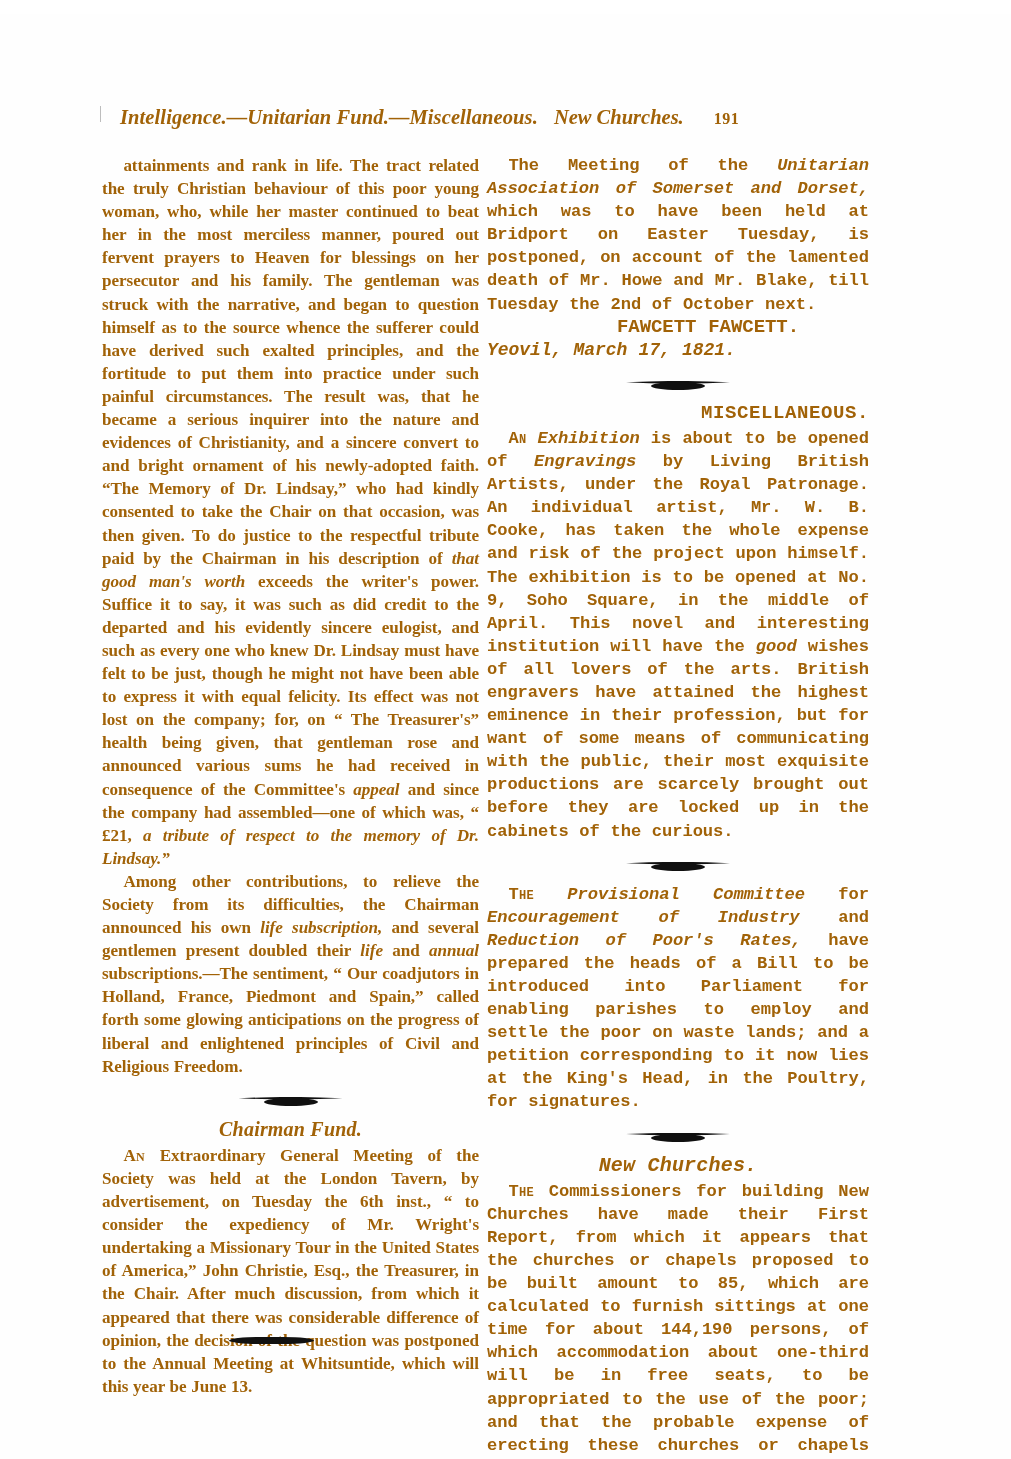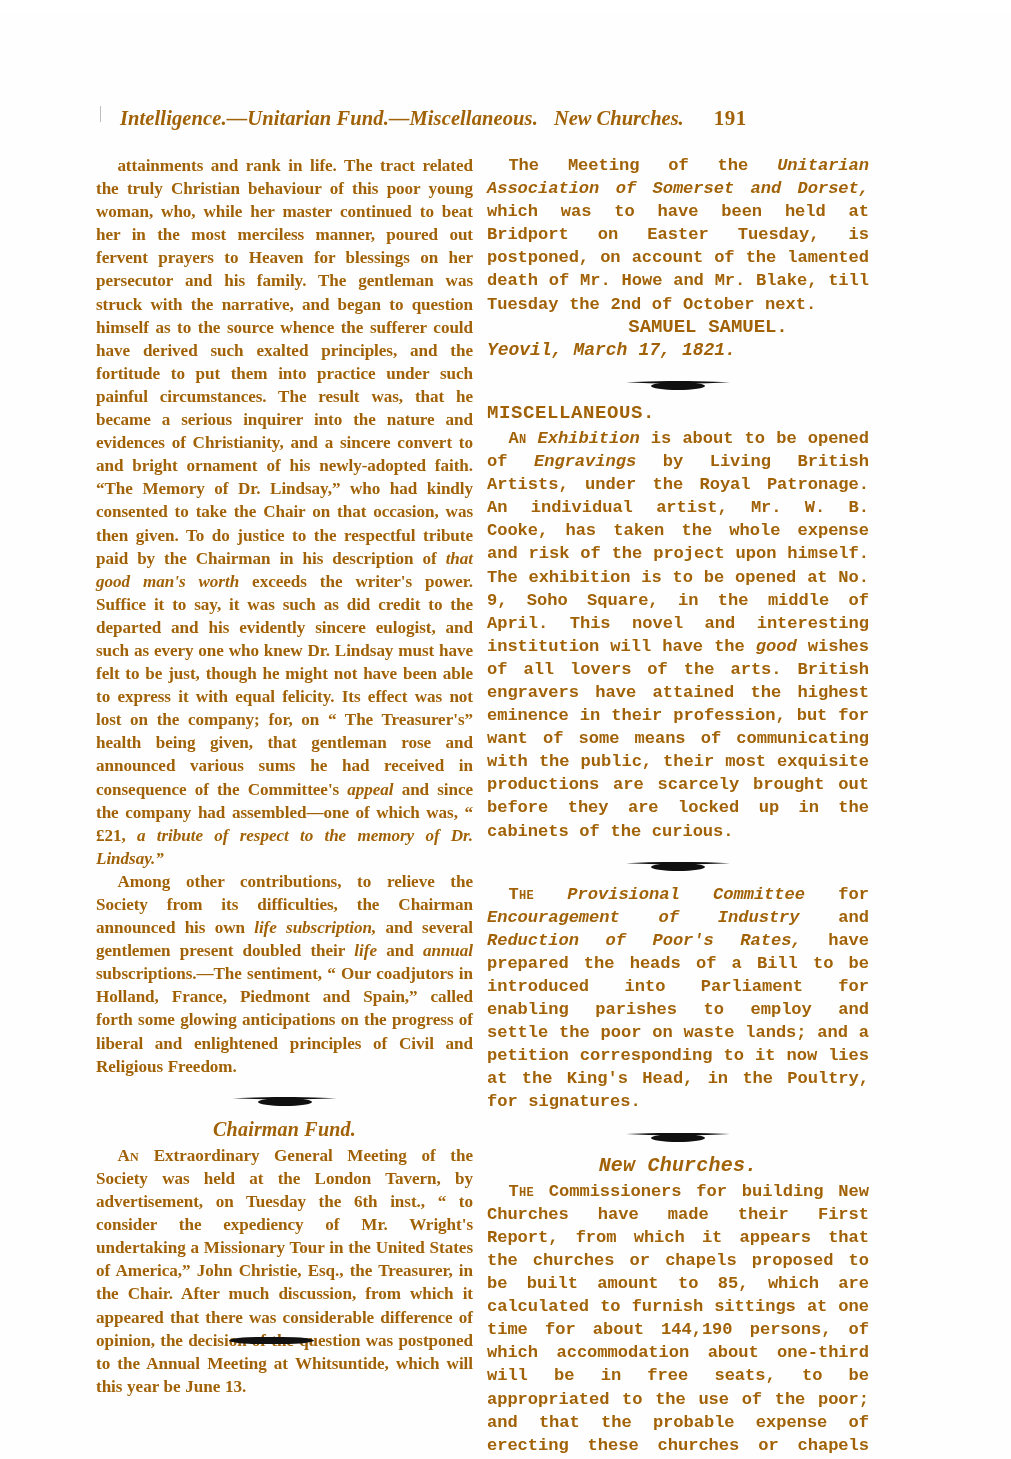--- a/index.html
+++ b/index.html
@@ -47,37 +47,37 @@
     letter-spacing: 0.1px;
   }
   .rh-sub {
     font-style: italic;
     font-weight: 700;
     font-size: 20.5px;
     margin-left: 16px;
   }
   .rh-folio {
     font-weight: 700;
-    font-size: 21px;
+    font-size: 16px;
     margin-left: 30px;
     letter-spacing: 0.5px;
   }
 
   
   .col {
     position: absolute;
     top: 140px;
     width: 377px;
     font-size: 17.1px;
     line-height: 23.1px;
     text-align: justify;
     text-justify: inter-word;
     hyphens: none;
   }
-  .col-left  { left: 96px;  }
+  .col-left  { left: 102px;  }
   .col-right { left: 487px; width: 382px; font-family: Liberation Mono, monospace; }
 
   .col p {
     margin: 0;
     text-indent: 1.25em;
     font-weight: 600;
     letter-spacing: -0.05px;
     word-spacing: 0.5px;
   }
   .col p.no-indent { text-indent: 0; }
@@ -123,21 +123,21 @@
 
   .section-heading {
     text-align: center;
     font-style: italic;
     font-weight: 700;
     font-size: 20px;
     margin: 6px 0 3px;
     letter-spacing: 0.2px;
   }
   .section-heading-caps {
-    text-align: left;
+    text-align: right;
     font-weight: 600;
     font-size: 19px;
     letter-spacing: 0.6px;
     margin: 2px 0 2px;
   }
 
   .signature {
     text-align: center;
     font-weight: 700;
     font-size: 19px;
@@ -188,21 +188,21 @@
     <div class="section-heading">Chairman Fund.</div>
 
     <p><span class="smallcaps">An</span><span> Extraordinary General Meeting of the Society was held at the London Tavern, by advertisement, on Tuesday the 6th inst., “ to consider the expediency of Mr. Wright's undertaking a Missionary Tour in the United States of America,” John Christie, Esq., the Treasurer, in the Chair. After much discussion, from which it appeared that there was considerable difference of opinion, the decision of the question was postponed to the Annual Meeting at Whitsuntide, which will this year be June 13.</span></p>
 
   </div>
 
   <div class="col col-right">
 
     <p><span>The Meeting of the </span><i>Unitarian Association of Somerset and Dorset,</i><span> which was to have been held at Bridport on Easter Tuesday, is postponed, on account of the lamented death of Mr. Howe and Mr. Blake, till Tuesday the 2nd of October next.</span></p>
 
-    <p class="signature no-indent">SAMUEL SAMUEL.</p>
+    <p class="signature no-indent">FAWCETT FAWCETT.</p>
 
     <p class="dateline no-indent">Yeovil, March 17, 1821.</p>
 
     <div class="ornament"></div>
 
     <div class="section-heading-caps">MISCELLANEOUS.</div>
 
     <p><span class="smallcaps">An</span> <i>Exhibition</i><span> is about to be opened of </span><i>Engravings</i><span> by Living British Artists, under the Royal Patronage. An individual artist, Mr. W. B. Cooke, has taken the whole expense and risk of the project upon himself. The exhibition is to be opened at No. 9, Soho Square, in the middle of April. This novel and interesting institution will have the </span><i>good</i><span> wishes of all lovers of the arts. British engravers have attained the highest eminence in their profession, but for want of some means of communicating with the public, their most exquisite productions are scarcely brought out before they are locked up in the cabinets of the curious.</span></p>
 
     <div class="ornament"></div>

